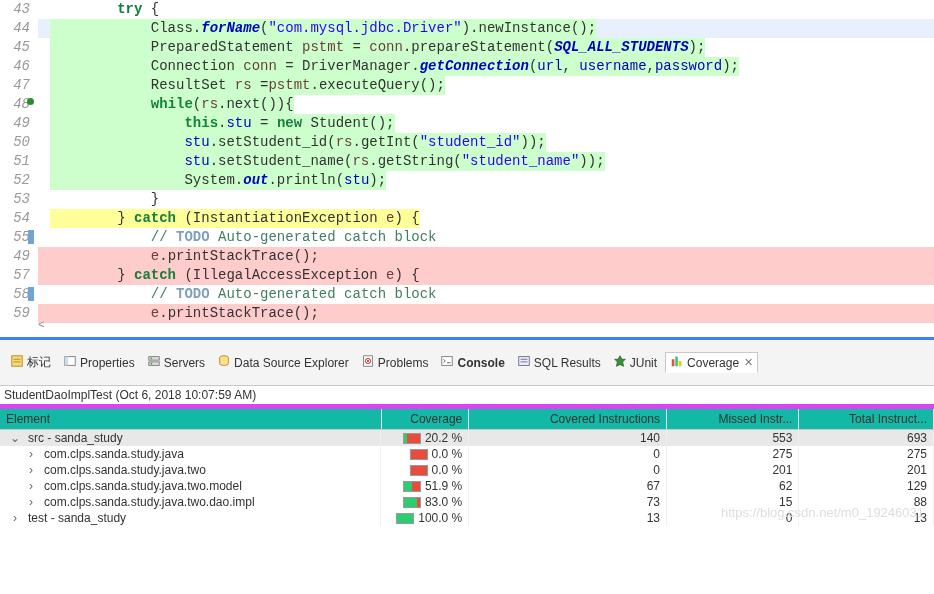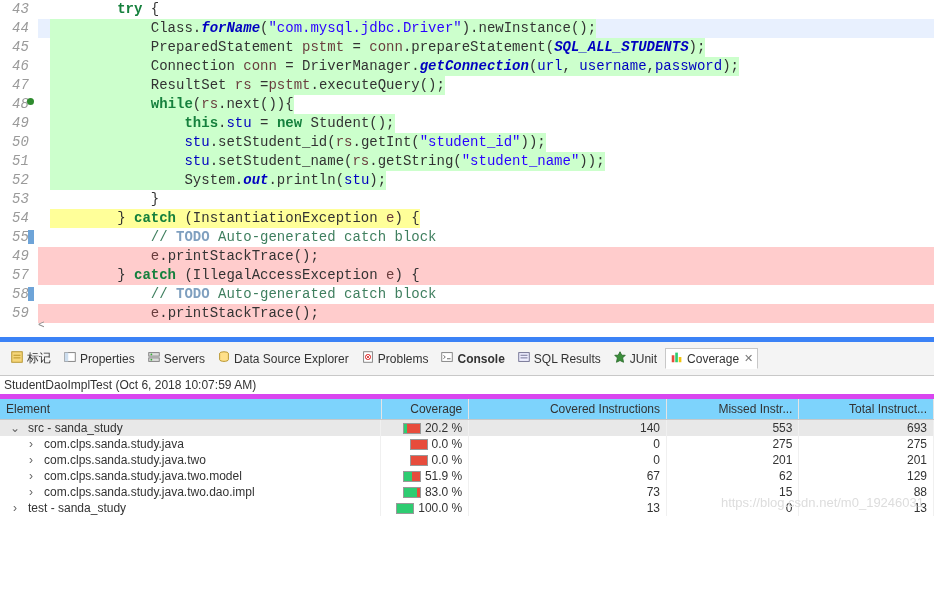--- a/index.html
+++ b/index.html
@@ -14,21 +14,22 @@
   .editor {
     font-family: Consolas, "Courier New", monospace;
     font-size: 14px;
     line-height: 19px;
     position: relative;
     padding-left: 38px;
     padding-bottom: 14px;
     overflow-x: auto;
   }
   .gutter {
-    position: absolute; left: 12px; top: 0; width: 36px;
+    position: absolute; left: 4px; top: 0; width: 36px;
+    text-align: right;
     color: #9a9a9a;
     user-select: none;
     font-style: italic;
   }
   .gutter div { padding-right: 10px; height: 19px; }
   .line {
     height: 19px; white-space: pre;
     padding-left: 12px;
     position: relative;
   }
@@ -56,22 +57,22 @@
   .var { color:#6a3e3e; }
 
   .scroll-hint {
     position:absolute; left:38px; bottom:2px;
     color:#888; font-size:11px; font-family:inherit;
   }
 
   
   .tabstrip {
     display:flex; align-items:center; gap:4px;
-    padding:6px 6px;
-    border-top:5px solid #3b82f6;
+    padding:12px 6px;
+    border-top:3px solid #3b82f6;
     border-bottom:1px solid #c8c8c8;
     background:#f4f4f4;
     font-size:12px;
     overflow:hidden;
   }
   .tab {
     display:flex; align-items:center; gap:3px;
     padding:1px 4px;
     cursor:pointer;
     white-space:nowrap;
@@ -87,21 +88,21 @@
   .session-line {
     font-size:12px; padding:2px 4px; color:#333;
     border-bottom:5px solid #d946ef;
   }
 
   
   .cov-table { width:100%; border-collapse:collapse; table-layout:fixed; }
   .cov-table th {
     text-align:left; font-weight:normal; font-size:12px;
     padding:3px 6px;
-    background:#7dd3fc;
+    background:#14b8a6;
     border-bottom:1px solid #c8c8c8;
     border-right:1px solid #e4e4e4;
     color:#333;
     white-space:nowrap; overflow:hidden; text-overflow:ellipsis;
   }
   .cov-table th.num, .cov-table td.num { text-align:right; }
   .cov-table td {
     font-size:12px; padding:1px 6px;
     border-right:1px solid #f0f0f0;
     white-space:nowrap; overflow:hidden; text-overflow:ellipsis;

